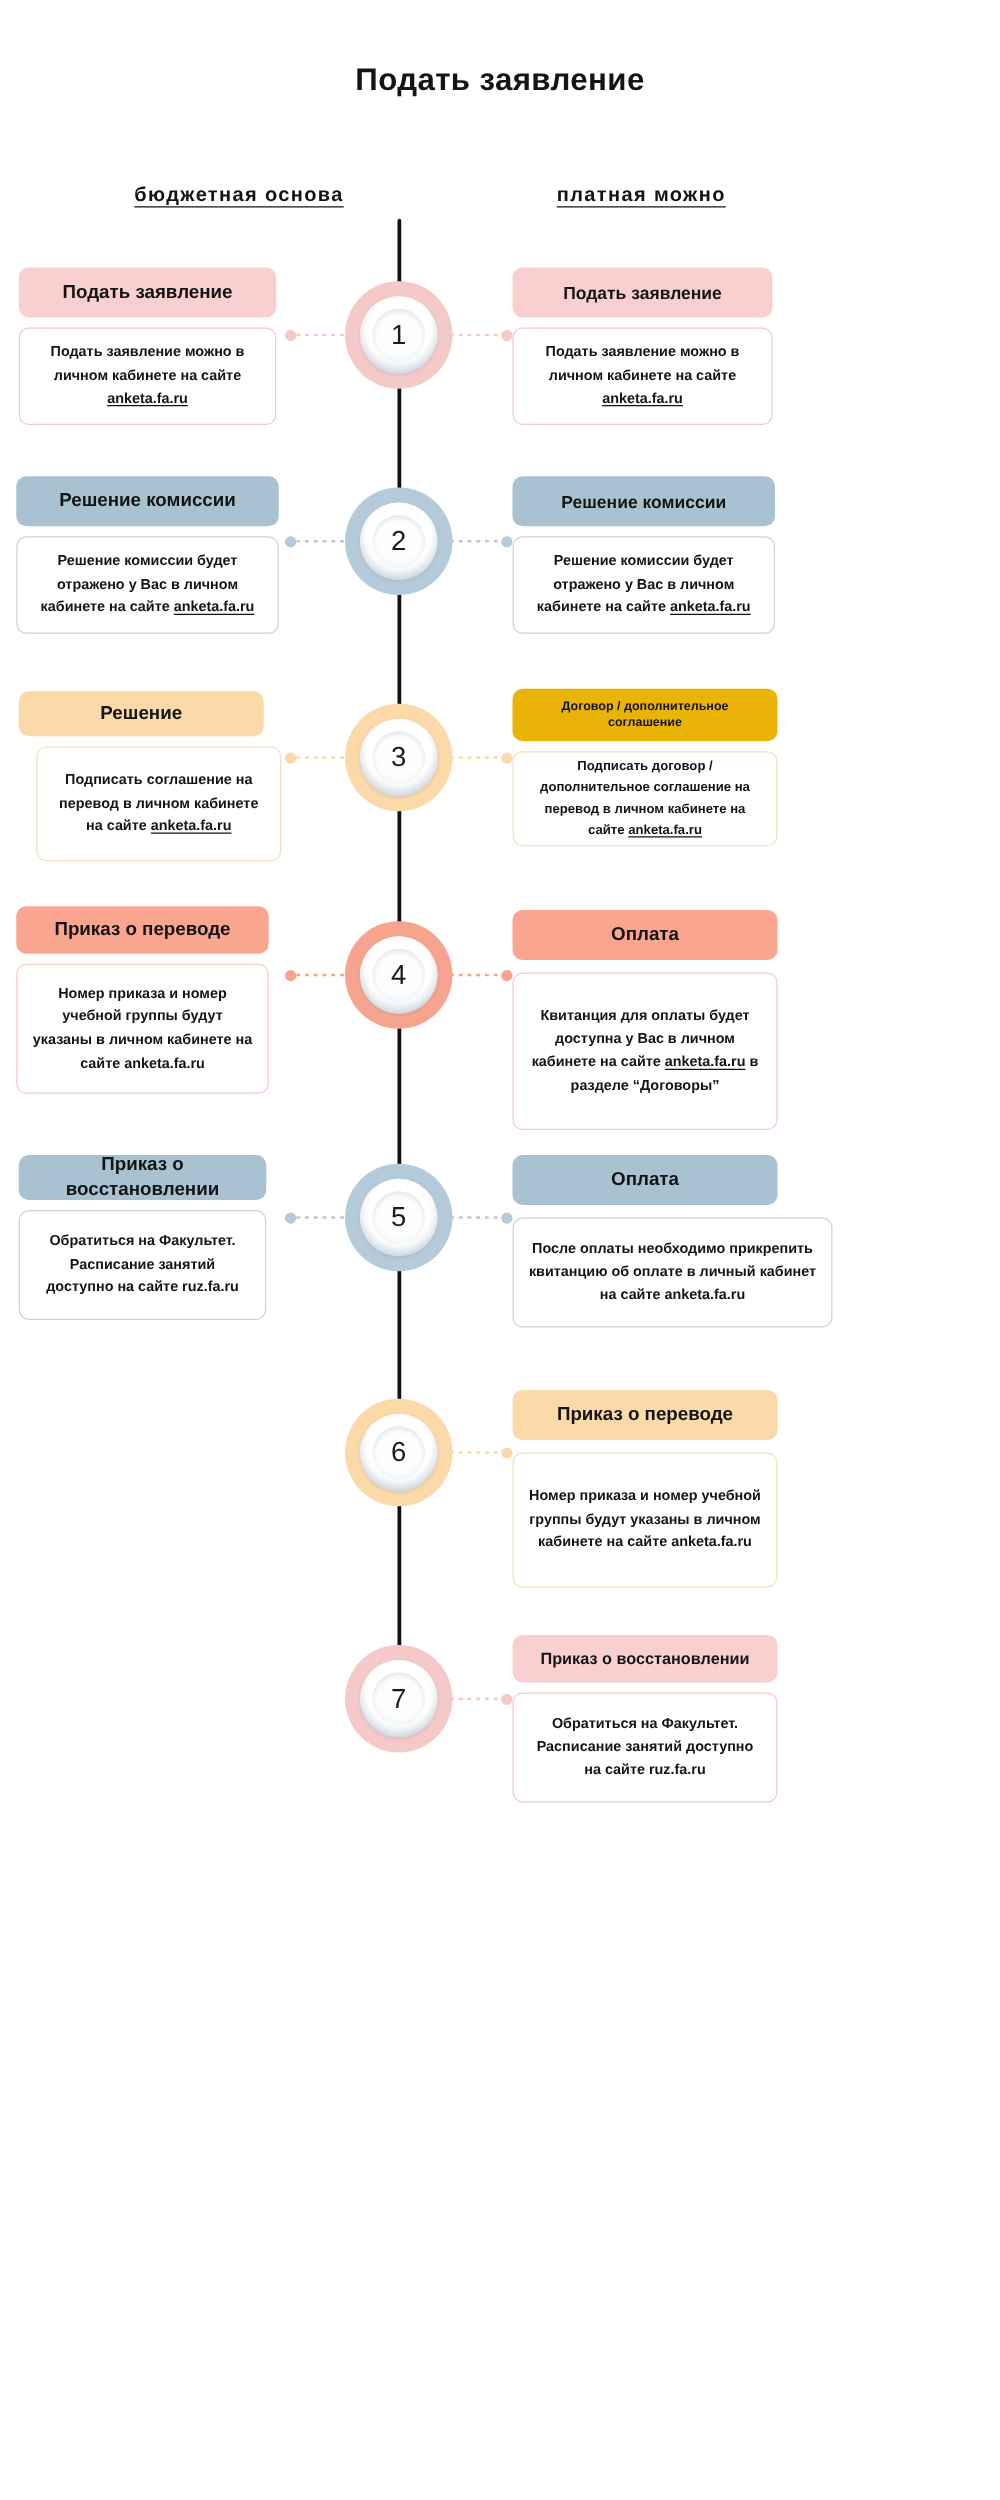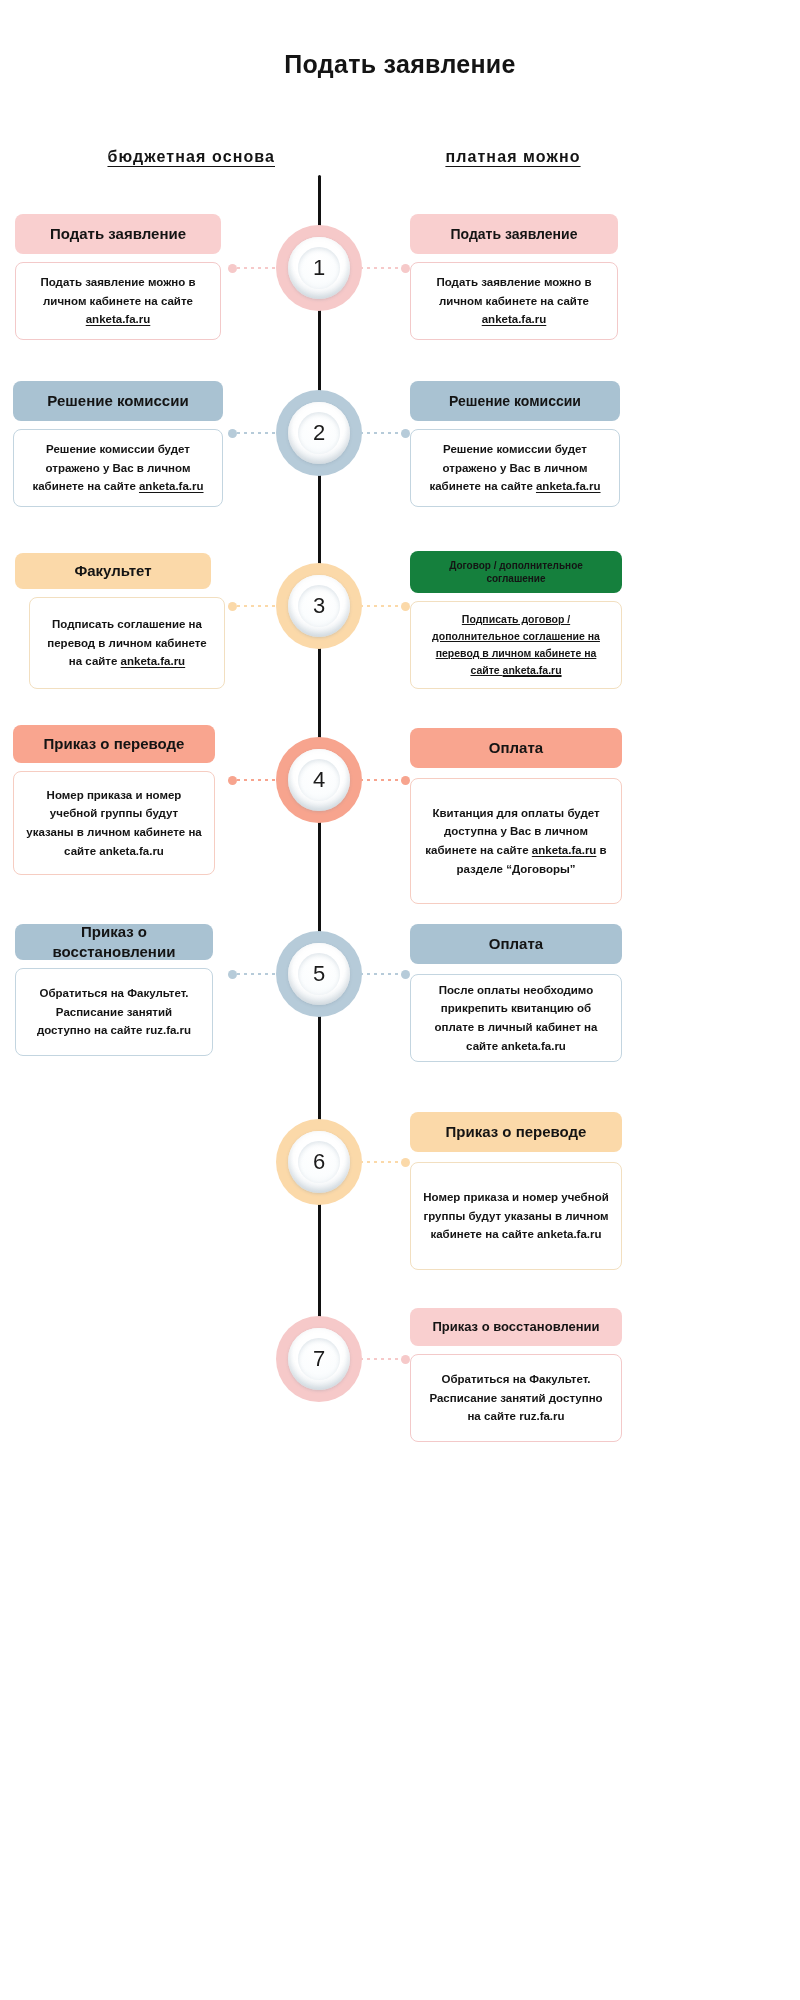--- a/index.html
+++ b/index.html
@@ -218,21 +218,21 @@
     </div>
   <div id="left-col">
       <div class="label-pill" style="left: 15px; top: 214px; width: 206px; height: 40px; background: rgb(249, 207, 207); font-size: 15px; line-height: 1.35;">Подать заявление</div>
       <div class="body-card" style="left: 15px; top: 262px; width: 206px; height: 78px; border-color: rgb(243, 201, 201); font-size: 11.5px;">
         <div><span>Подать заявление можно в личном кабинете на сайте </span><span class="u">anketa.fa.ru</span><span></span></div>
       </div>
       <div class="label-pill" style="left: 13px; top: 381px; width: 210px; height: 40px; background: rgb(169, 194, 210); font-size: 15px; line-height: 1.35;">Решение комиссии</div>
       <div class="body-card" style="left: 13px; top: 429px; width: 210px; height: 78px; border-color: rgb(195, 213, 224); font-size: 11.5px;">
         <div><span>Решение комиссии будет отражено у Вас в личном кабинете на сайте </span><span class="u">anketa.fa.ru</span><span></span></div>
       </div>
-      <div class="label-pill" style="left: 15px; top: 553px; width: 196px; height: 36px; background: rgb(251, 217, 169); font-size: 15px; line-height: 1.35;">Факультет</div>
+      <div class="label-pill" style="left: 15px; top: 553px; width: 196px; height: 36px; background: rgb(251, 217, 169); font-size: 15px; line-height: 1.35;">Решение</div>
       <div class="body-card" style="left: 29px; top: 597px; width: 196px; height: 92px; border-color: rgb(242, 223, 192); font-size: 11.5px;">
         <div><span>Подписать соглашение на перевод в личном кабинете на сайте </span><span class="u">anketa.fa.ru</span><span></span></div>
       </div>
       <div class="label-pill" style="left: 13px; top: 725px; width: 202px; height: 38px; background: rgb(249, 165, 143); font-size: 15px; line-height: 1.35;">Приказ о переводе</div>
       <div class="body-card" style="left: 13px; top: 771px; width: 202px; height: 104px; border-color: rgb(246, 205, 194); font-size: 11.5px;">
         <div>Номер приказа и номер учебной группы будут указаны в личном кабинете на сайте anketa.fa.ru</div>
       </div>
       <div class="label-pill" style="left: 15px; top: 924px; width: 198px; height: 36px; background: rgb(169, 194, 210); font-size: 15px; line-height: 1.35;">Приказ о восстановлении</div>
       <div class="body-card" style="left: 15px; top: 968px; width: 198px; height: 88px; border-color: rgb(195, 213, 224); font-size: 11.5px;">
         <div>Обратиться на Факультет. Расписание занятий доступно на сайте ruz.fa.ru</div>
@@ -240,30 +240,30 @@
     </div>
   <div id="right-col">
       <div class="label-pill" style="left: 410px; top: 214px; width: 208px; height: 40px; background: rgb(249, 207, 207); font-size: 14px; line-height: 1.35;">Подать заявление</div>
       <div class="body-card" style="left: 410px; top: 262px; width: 208px; height: 78px; border-color: rgb(243, 201, 201); font-size: 11.5px;">
         <div><span>Подать заявление можно в личном кабинете на сайте </span><span class="u">anketa.fa.ru</span><span></span></div>
       </div>
       <div class="label-pill" style="left: 410px; top: 381px; width: 210px; height: 40px; background: rgb(169, 194, 210); font-size: 14px; line-height: 1.35;">Решение комиссии</div>
       <div class="body-card" style="left: 410px; top: 429px; width: 210px; height: 78px; border-color: rgb(195, 213, 224); font-size: 11.5px;">
         <div><span>Решение комиссии будет отражено у Вас в личном кабинете на сайте </span><span class="u">anketa.fa.ru</span><span></span></div>
       </div>
-      <div class="label-pill" style="left: 410px; top: 551px; width: 212px; height: 42px; background: #15803d; font-size: 10px; line-height: 1.35;">Договор / дополнительное соглашение</div>
-      <div class="body-card" style="left: 410px; top: 601px; width: 212px; height: 88px; border-color: rgb(242, 223, 192); font-size: 10.5px; text-decoration: underline;">
+      <div class="label-pill" style="left: 410px; top: 551px; width: 212px; height: 42px; background: #eab308; font-size: 10px; line-height: 1.35;">Договор / дополнительное соглашение</div>
+      <div class="body-card" style="left: 410px; top: 601px; width: 212px; height: 76px; border-color: rgb(242, 223, 192); font-size: 10.5px;">
         <div><span>Подписать договор / дополнительное соглашение на перевод в личном кабинете на сайте </span><span class="u">anketa.fa.ru</span><span></span></div>
       </div>
       <div class="label-pill" style="left: 410px; top: 728px; width: 212px; height: 40px; background: rgb(249, 165, 143); font-size: 15px; line-height: 1.35;">Оплата</div>
       <div class="body-card" style="left: 410px; top: 778px; width: 212px; height: 126px; border-color: rgb(246, 205, 194); font-size: 11.5px;">
         <div><span>Квитанция для оплаты будет доступна у Вас в личном кабинете на сайте </span><span class="u">anketa.fa.ru</span><span> в разделе “Договоры”</span></div>
       </div>
       <div class="label-pill" style="left: 410px; top: 924px; width: 212px; height: 40px; background: rgb(169, 194, 210); font-size: 15px; line-height: 1.35;">Оплата</div>
-      <div class="body-card" style="left: 410px; top: 974px; width: 212px; height: 88px; border-color: rgb(195, 213, 224); font-size: 11.5px;">
+      <div class="body-card" style="left: 410px; top: 974px; width: 256px; height: 88px; border-color: rgb(195, 213, 224); font-size: 11.5px;">
         <div>После оплаты необходимо прикрепить квитанцию об оплате в личный кабинет на сайте anketa.fa.ru</div>
       </div>
       <div class="label-pill" style="left: 410px; top: 1112px; width: 212px; height: 40px; background: rgb(251, 217, 169); font-size: 15px; line-height: 1.35;">Приказ о переводе</div>
       <div class="body-card" style="left: 410px; top: 1162px; width: 212px; height: 108px; border-color: rgb(242, 223, 192); font-size: 11.5px;">
         <div>Номер приказа и номер учебной группы будут указаны в личном кабинете на сайте anketa.fa.ru</div>
       </div>
       <div class="label-pill" style="left: 410px; top: 1308px; width: 212px; height: 38px; background: rgb(249, 207, 207); font-size: 13px; line-height: 1.35;">Приказ о восстановлении</div>
       <div class="body-card" style="left: 410px; top: 1354px; width: 212px; height: 88px; border-color: rgb(243, 201, 201); font-size: 11.5px;">
         <div>Обратиться на Факультет. Расписание занятий доступно на сайте ruz.fa.ru</div>
       </div>

